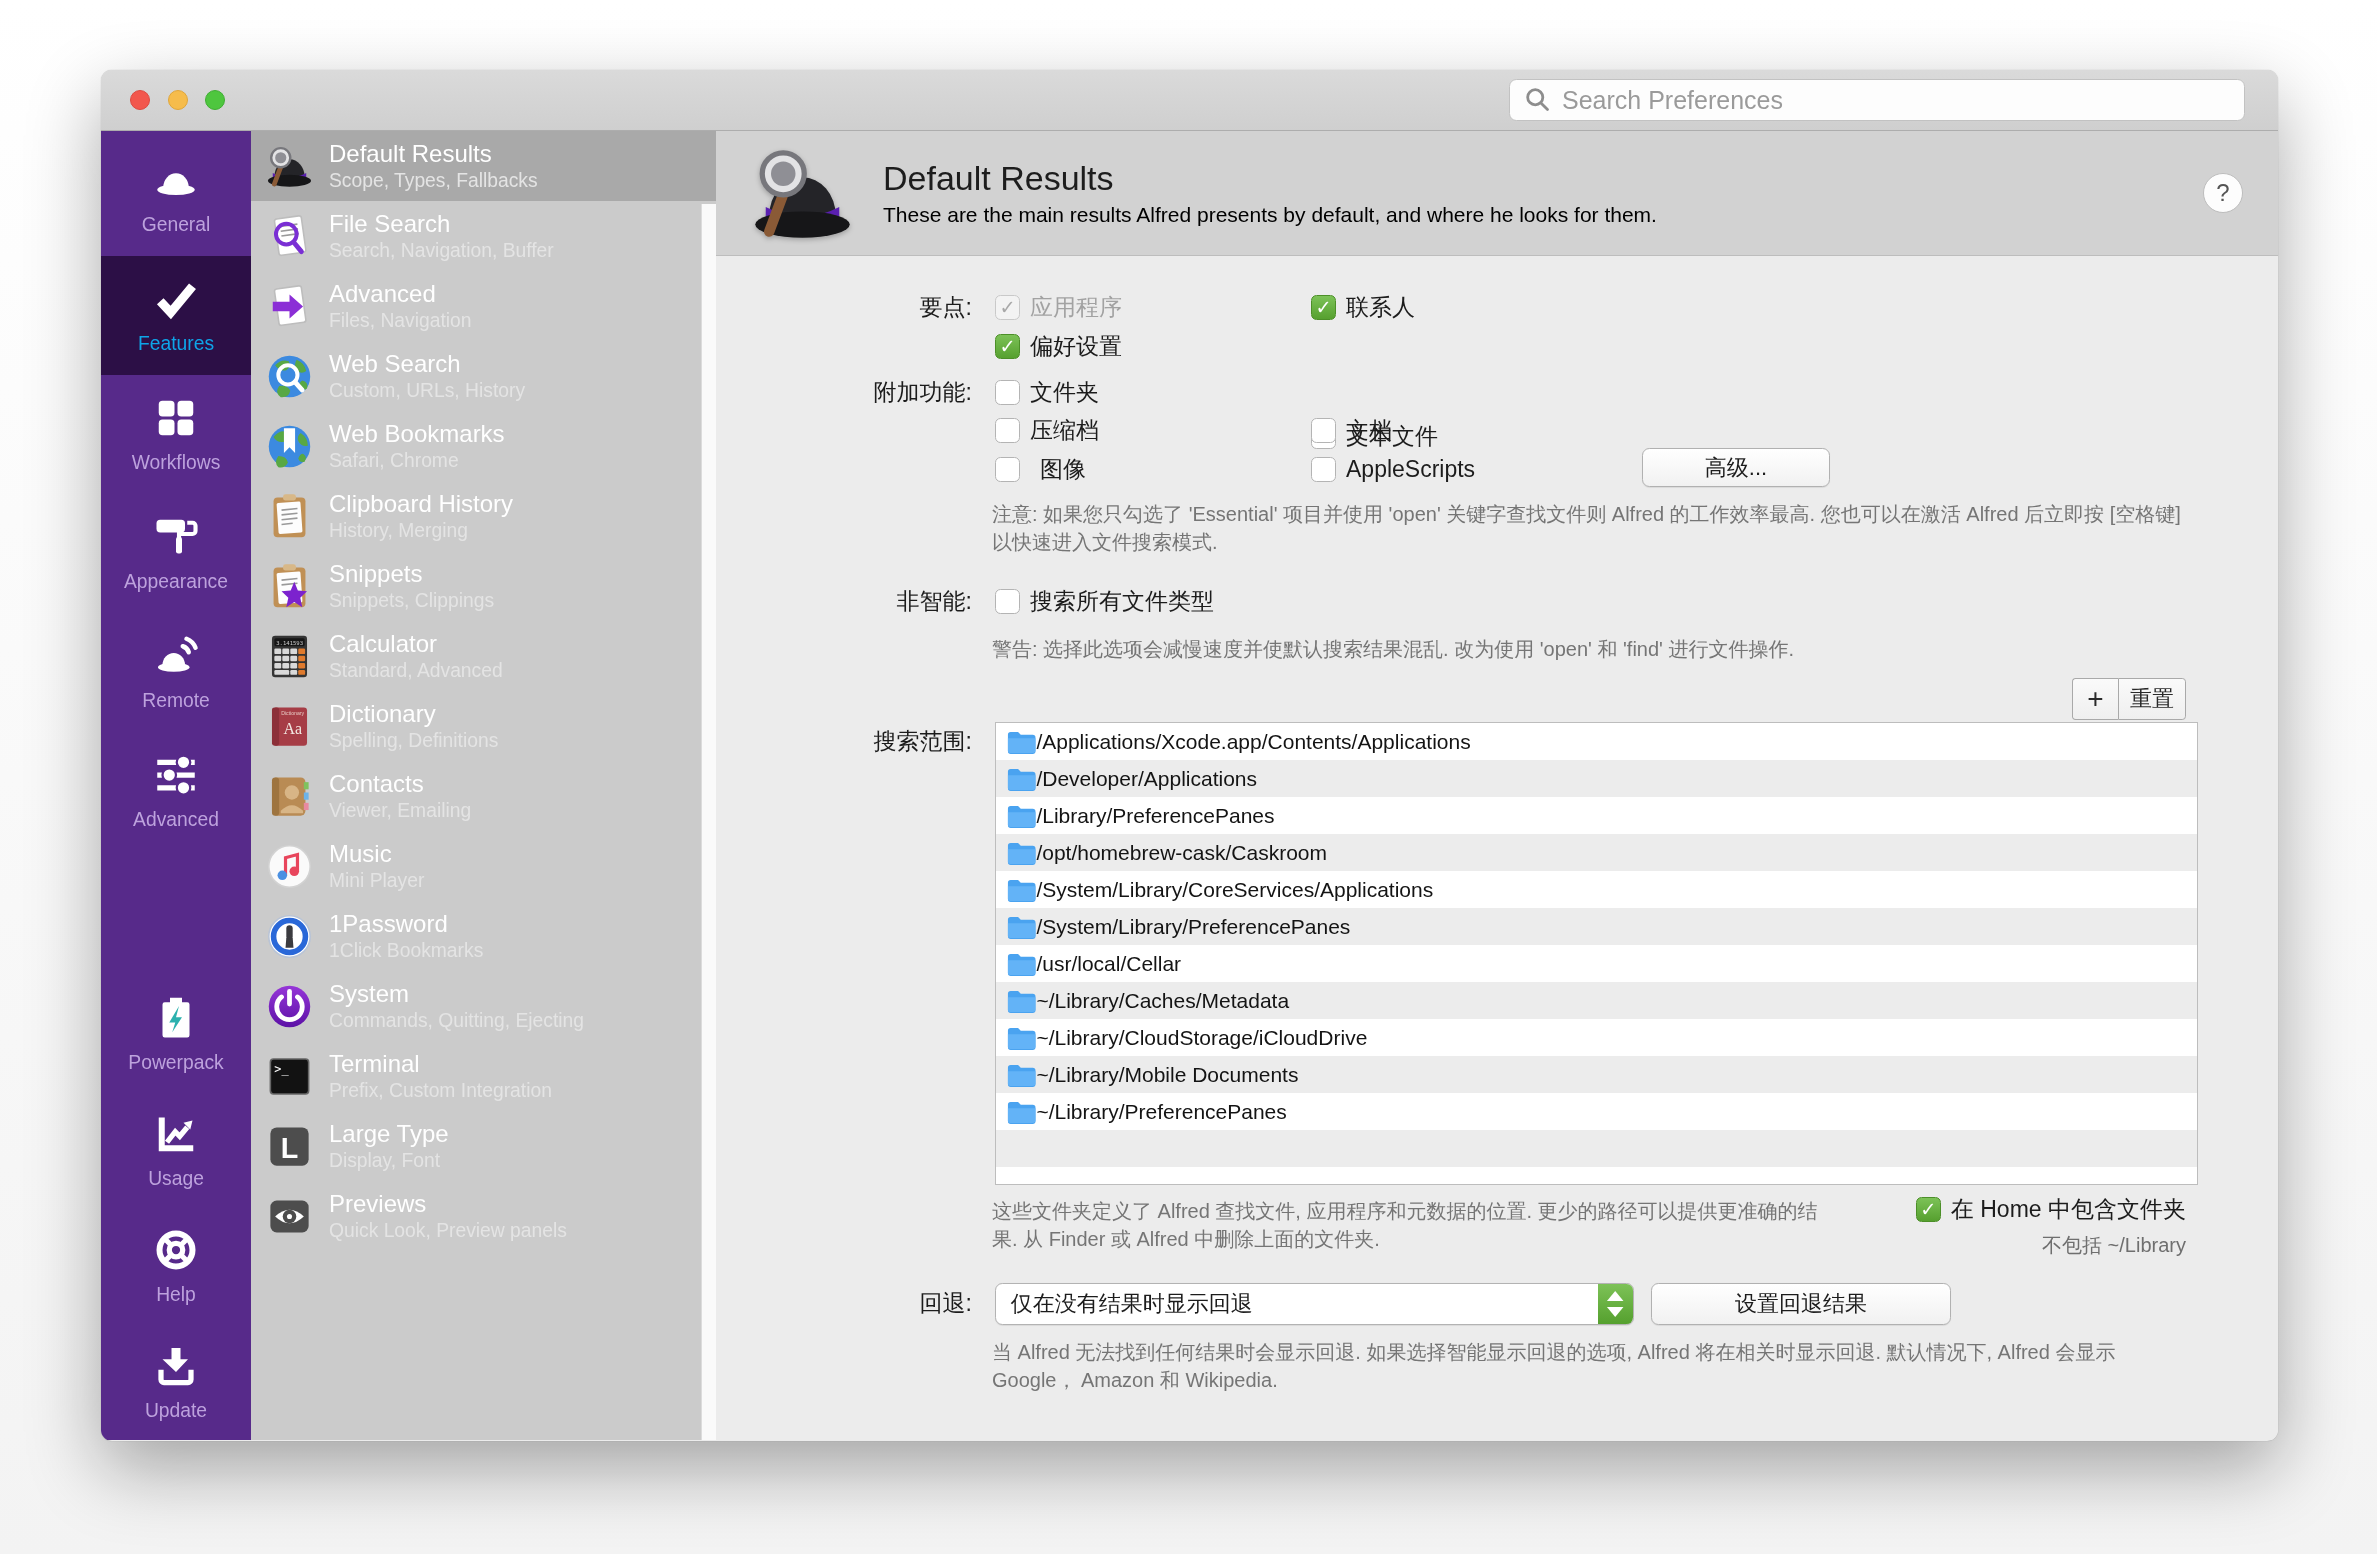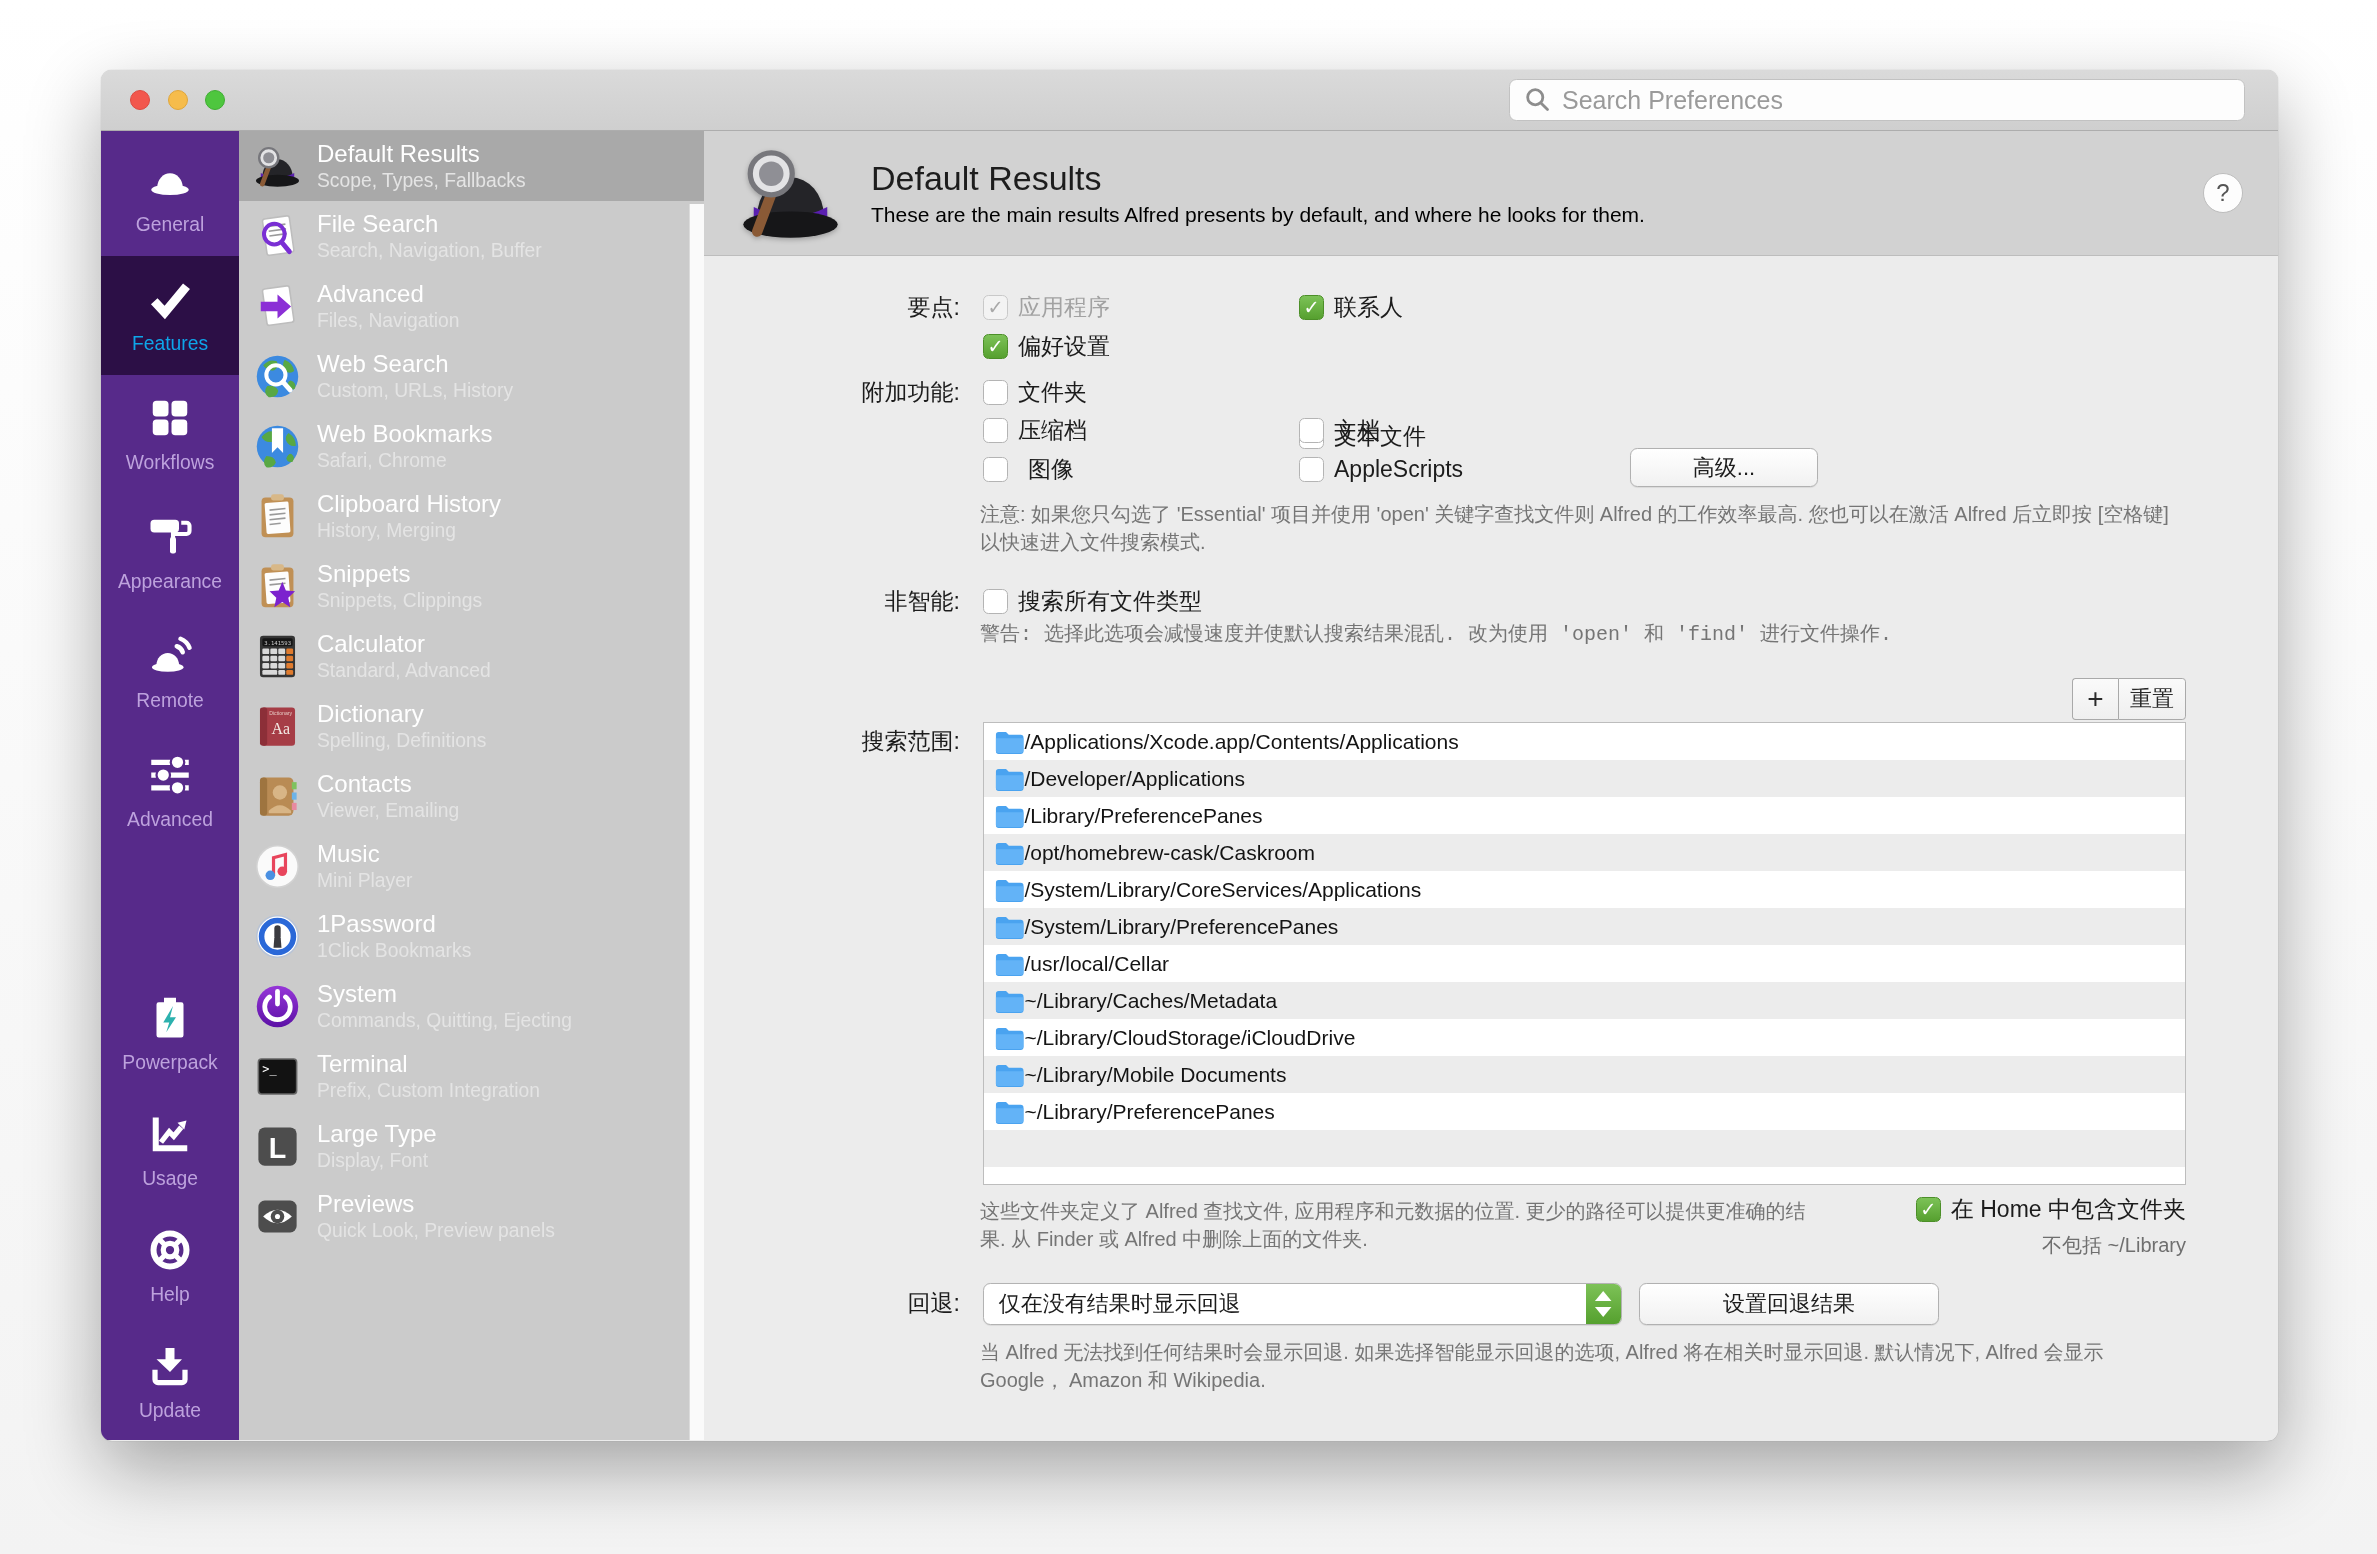--- a/index.html
+++ b/index.html
@@ -32,21 +32,21 @@
     position:absolute; right:33px; top:9.2px; width:736px; height:42px;
     background:#fdfdfd; border:0.9px solid #c2c2c2; border-radius:7.4px;
     display:flex; align-items:center; gap:11px; padding:0 13px;
   }
   .searchfield .ph { color:#9a9a9a; font-size:25px; }
 
   .content { display:flex; height:1309px; }
 
   
   .sidebar {
-    width:138px; background:#572a8a; display:flex; flex-direction:column;
+    width:150px; background:#572a8a; display:flex; flex-direction:column;
     padding-top:5.5px; flex:none;
   }
   .nav-item {
     height:119px; display:flex; flex-direction:column; align-items:center;
     justify-content:center; gap:7.4px; cursor:default;
   }
   .nav-item.bottom { height:116px; }
   .nav-item.active { background:#2c0f46; }
   .nav-item svg { width:48px; height:48px; flex:none; }
   .nav-label { font-size:19.3px; color:#bda2dd; }
@@ -581,21 +581,21 @@
       </span>
       <div class="btn" style="left:926px; top:317px; width:188px; height:39px;">高级...</div>
 
       <div class="body-text" style="left:276px; top:369px; width:1214px;">注意: 如果您只勾选了 'Essential' 项目并使用 'open' 关键字查找文件则 Alfred 的工作效率最高. 您也可以在激活 Alfred 后立即按 [空格键] 以快速进入文件搜索模式.</div>
 
       <div class="row-label" style="top:456px;">非智能:</div>
       <span class="cb off" style="left:279px; top:456px;">
         <span class="cb-box"></span>
         <span class="cb-label">搜索所有文件类型</span>
       </span>
-      <div class="body-text" style="left:276px; top:490px; width:929px;font-family:Liberation Mono, monospace;">警告: 选择此选项会减慢速度并使默认搜索结果混乱. 改为使用 'open' 和 'find' 进行文件操作.</div>
+      <div class="body-text" style="left:276px; top:504px; width:929px;">警告: 选择此选项会减慢速度并使默认搜索结果混乱. 改为使用 'open' 和 'find' 进行文件操作.</div>
 
       <div class="seg" style="top:547px; right:92px;">
         <div class="seg-cell add">+</div>
         <div class="seg-cell reset">重置</div>
       </div>
       <div class="row-label" style="top:596px;">搜索范围:</div>
 
       <div class="scope-list">
         <div class="scope-row">
             <svg viewBox="0 0 32 26">

